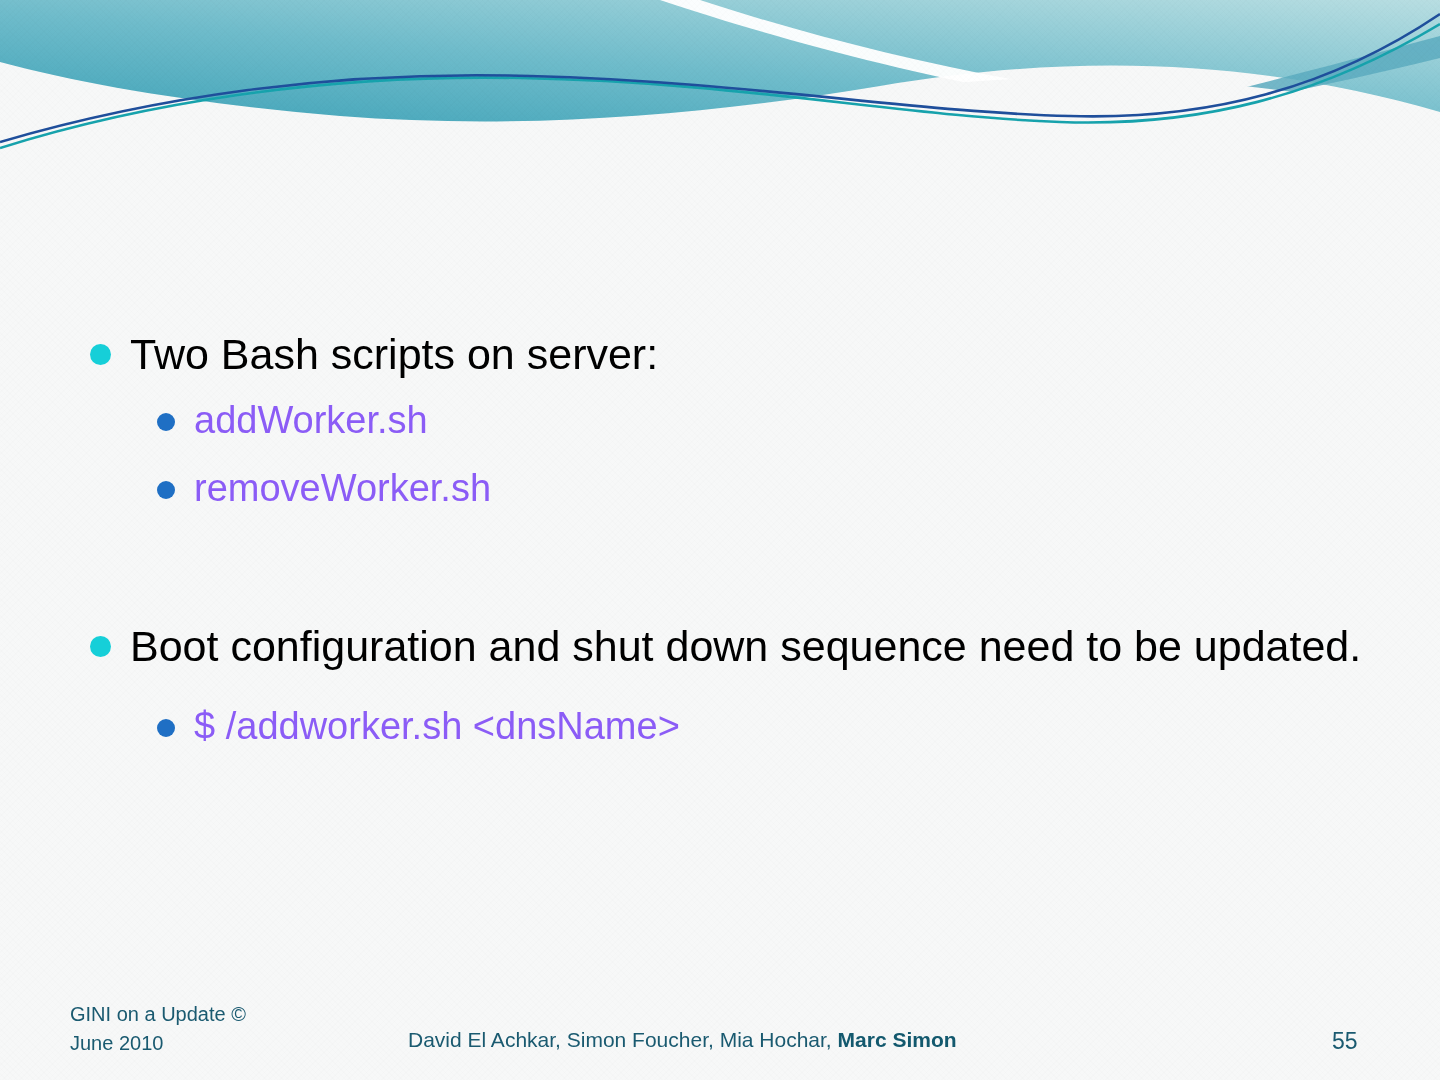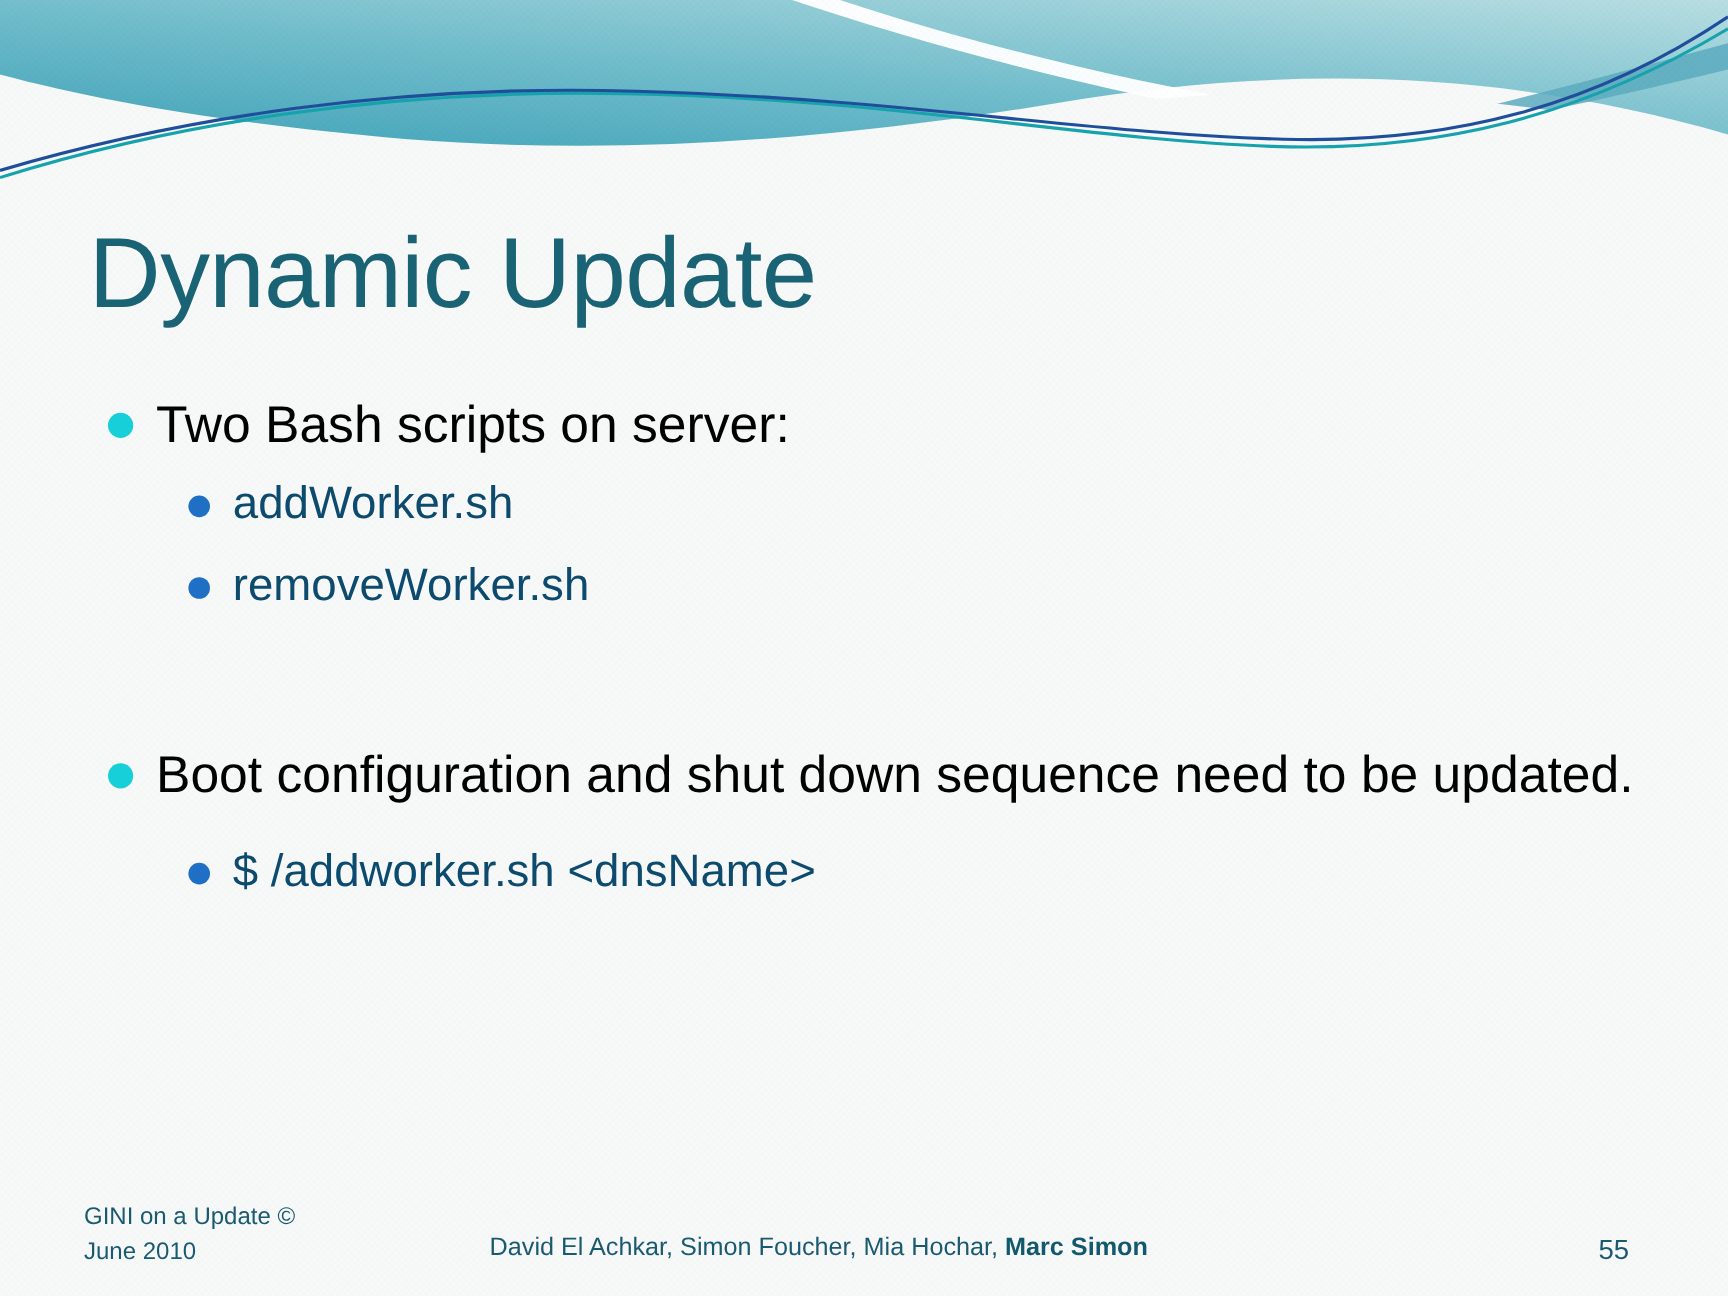--- a/index.html
+++ b/index.html
@@ -87,21 +87,21 @@
     height: 21px;
     border-radius: 50%;
     background: #16cfd8;
   }
 
   .bullet-l2 {
     position: relative;
     padding-left: 120px;
     font-size: 38px;
     line-height: 1.2;
-    color: #0c4a6e;
+    color: #8b5cf6;
     margin: 0 0 8px 0;
   }
   .bullet-l2 .dot {
     position: absolute;
     left: 83px;
     top: 15px;
     width: 18px;
     height: 18px;
     border-radius: 50%;
     background: #1f6fc4;
@@ -182,21 +182,20 @@
 
     <path d="M0,142 C150,98 330,70 530,76
              C750,82 910,112 1070,116
              C1210,120 1330,88 1440,14" fill="none" stroke="#1f4f9c" stroke-width="2.6"></path>
   </svg>
 
   <div id="texture"></div>
 
   <div id="content">
 
-    <div class="title">Dynamic Update</div>
 
     <div class="body-area">
 
       <div class="bullet-l1">
         <span class="dot"></span>
         <span>Two Bash scripts on server:</span>
       </div>
 
       <div class="pre-sub"></div>
 

